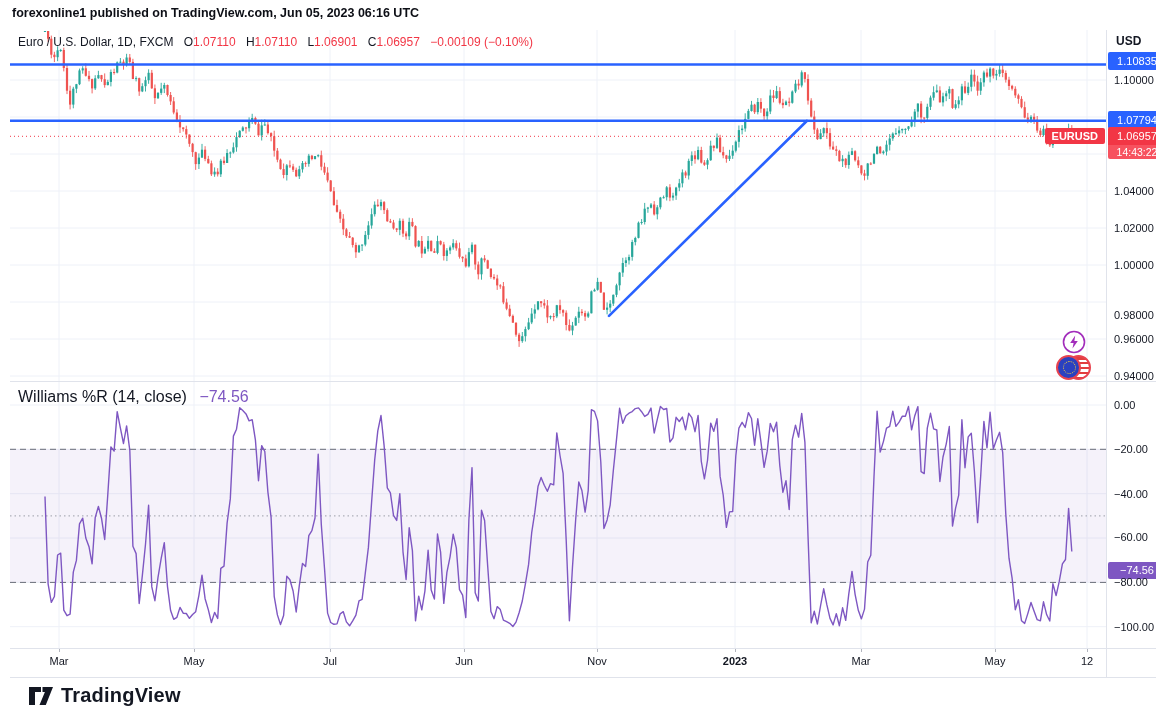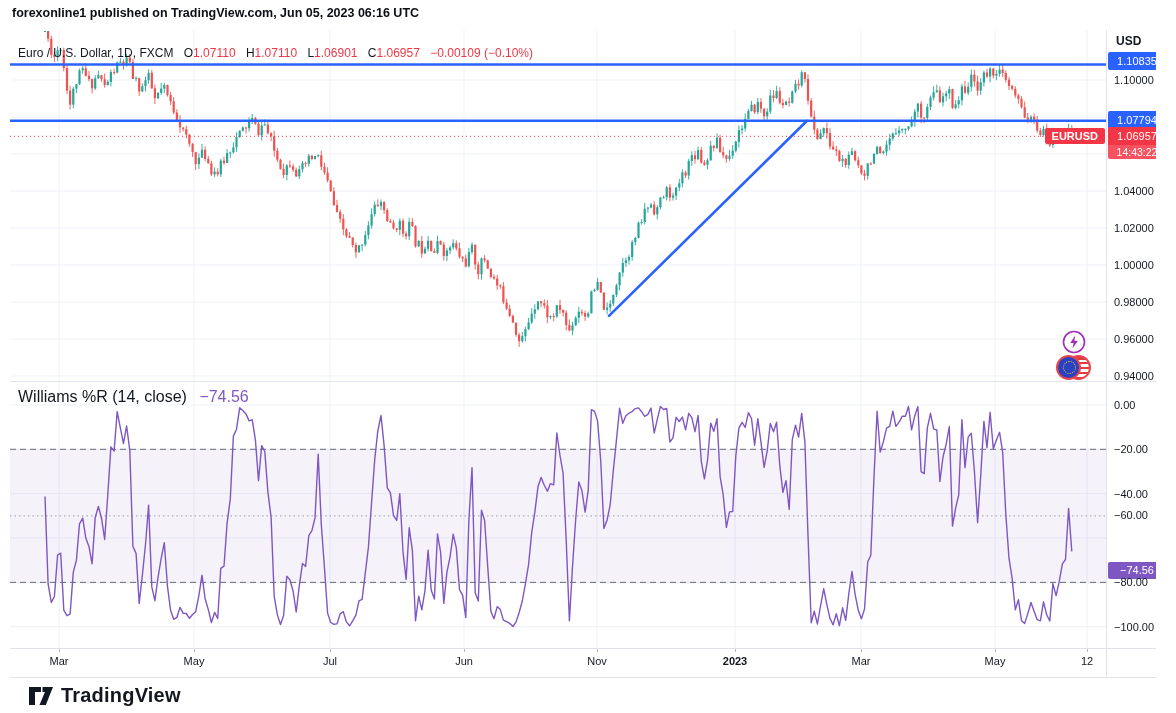--- a/index.html
+++ b/index.html
@@ -5,21 +5,21 @@
   html,body{margin:0;padding:0;background:#fff;}
   .page{position:relative;width:1156px;height:713px;background:#fff;overflow:hidden;
         font-family:"Liberation Sans",sans-serif;color:#131722;}
   .attribution{position:absolute;left:12px;top:6px;font-size:12.5px;font-weight:700;color:#0c0e15;}
   .chart-area{position:absolute;left:10px;top:30px;width:1096px;height:618px;background:#fff;}
   .hline{position:absolute;background:#e0e3eb;}
   .vline{position:absolute;background:#e0e3eb;}
   svg.pane{position:absolute;left:0;display:block;}
   #main-svg{top:0;}
   #wr-svg{top:351px;}
-  .legend{position:absolute;left:8px;top:16px;font-size:12px;white-space:nowrap;z-index:5;}
+  .legend{position:absolute;left:8px;top:5px;font-size:12px;white-space:nowrap;z-index:5;}
   .legend .ttl{color:#131722;}
   .legend .olbl{color:#131722;margin-left:7px;}
   .legend .oval{color:#f23645;}
   .legend .chg{color:#f23645;margin-left:7px;}
   .wr-legend{position:absolute;left:8px;top:358px;font-size:16px;white-space:nowrap;z-index:5;}
   .wr-legend .val{color:#7e57c2;margin-left:8px;}
   .price-axis{position:absolute;left:1106px;top:30px;width:70px;height:647px;background:#fff;font-size:11px;}
   .price-axis .axlabel{position:absolute;left:8px;height:14px;line-height:14px;color:#131722;}
   .badge{position:absolute;left:2px;width:58px;text-align:center;color:#fff;border-radius:2px;
          font-size:11px;line-height:18px;height:18px;}
@@ -804,27 +804,27 @@
     <div class="badge blue" id="badge-lower" style="top: 81.3px;">1.07794</div>
     <div class="lastblock" id="last-block" style="top: 97.3px;">
       <div class="lp">1.06957</div>
       <div class="cd">14:43:22</div>
     </div>
     <div class="badge purple" id="badge-wr" style="top: 531.8px;">−74.56</div>
   <div class="axlabel" style="top: 43px;">1.10000</div>
       <div class="axlabel" style="top: 154px;">1.04000</div>
       <div class="axlabel" style="top: 191px;">1.02000</div>
       <div class="axlabel" style="top: 228px;">1.00000</div>
-      <div class="axlabel" style="top: 265px;">0.98000</div>
+      <div class="axlabel" style="top: 278px;">0.98000</div>
       <div class="axlabel" style="top: 302px;">0.96000</div>
       <div class="axlabel" style="top: 339px;">0.94000</div>
       <div class="axlabel" style="top: 368px;">0.00</div>
       <div class="axlabel" style="top: 412.3px;">−20.00</div>
       <div class="axlabel" style="top: 456.7px;">−40.00</div>
-      <div class="axlabel" style="top: 478px;">−60.00</div>
+      <div class="axlabel" style="top: 500px;">−60.00</div>
       <div class="axlabel" style="top: 545.4px; text-align: right;">−80.00</div>
       <div class="axlabel" style="top: 589.7px;">−100.00</div>
     </div>
 
   <div class="time-axis" id="time-axis">
       <div class="tick" style="left: 49px;"></div>
       <div class="tlabel" style="left: 49px;">Mar</div>
       <div class="tick" style="left: 184px;"></div>
       <div class="tlabel" style="left: 184px;">May</div>
       <div class="tick" style="left: 320px;"></div>

